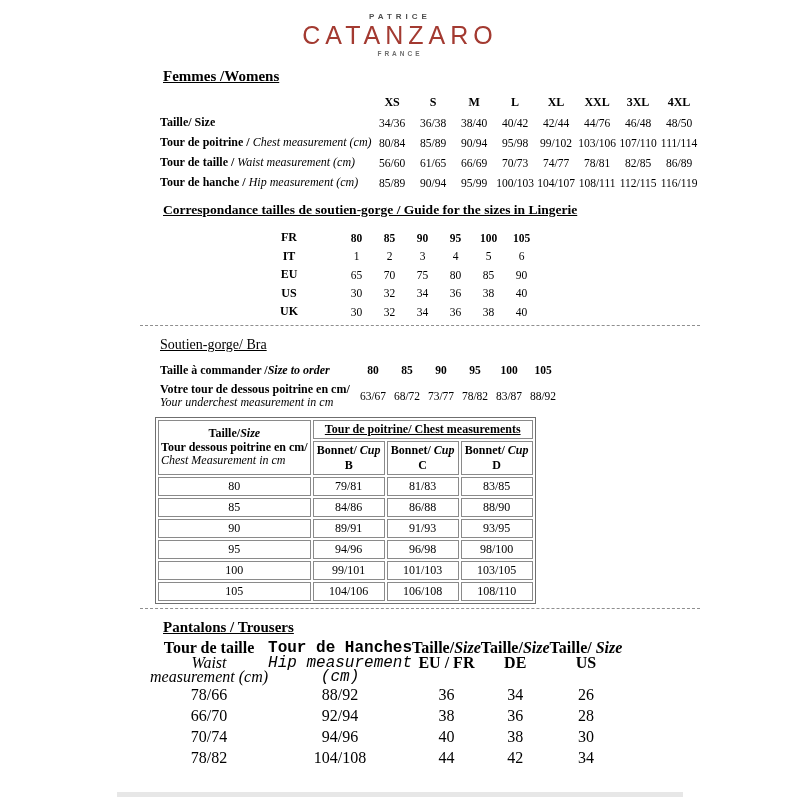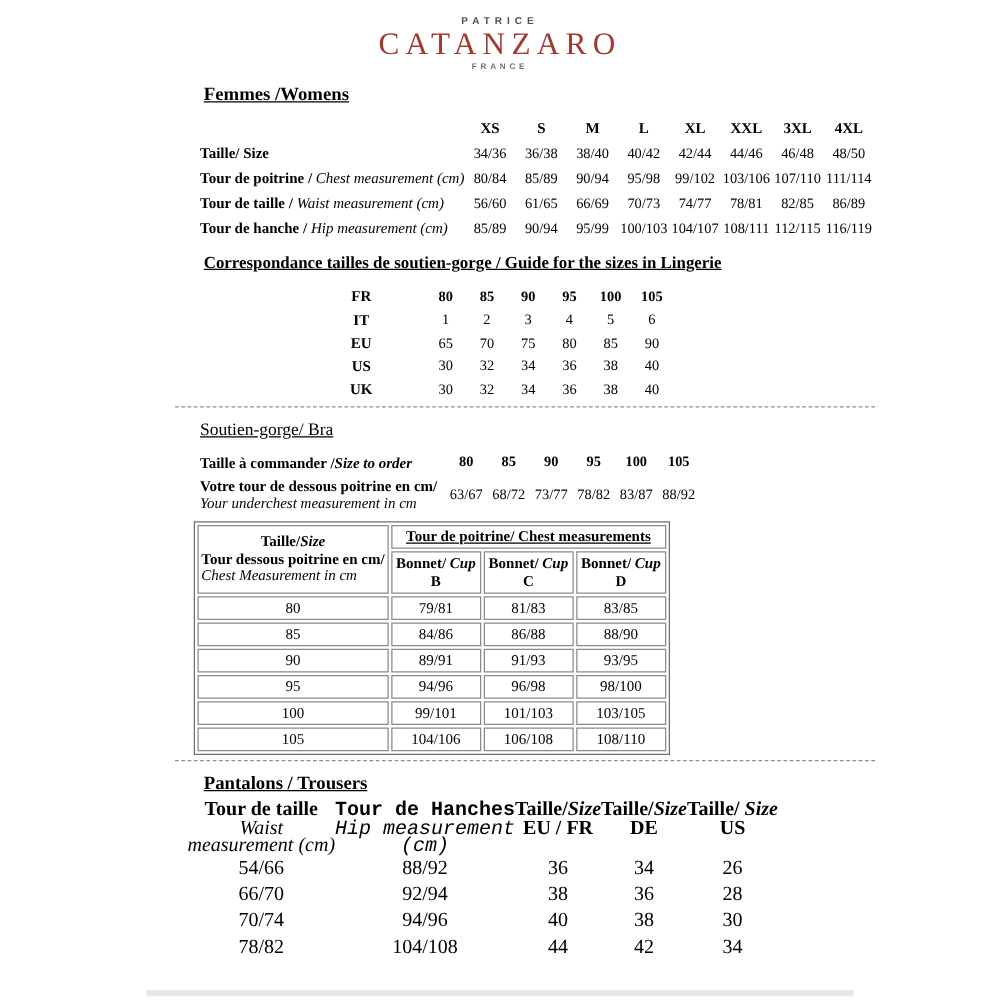--- a/index.html
+++ b/index.html
@@ -7,21 +7,21 @@
         font-family:"Liberation Serif","DejaVu Serif",serif;color:#000;}
   .b{font-weight:bold;}
   .i{font-style:italic;}
   .bi{font-weight:bold;font-style:italic;}
   .u{text-decoration:underline;}
 
   
   .logo{text-align:center;padding-top:13px;line-height:1;}
   .logo-top{font-family:"Liberation Sans","DejaVu Sans",sans-serif;font-size:8px;font-weight:bold;
             letter-spacing:4px;color:#4f4f4f;}
-  .logo-name{font-family:Liberation Serif, serif;font-size:25px;
+  .logo-name{font-family:Liberation Sans, sans-serif;font-size:25px;
              letter-spacing:5px;color:#a33a31;margin-top:2px;}
   .logo-country{font-family:"Liberation Sans","DejaVu Sans",sans-serif;font-size:6.5px;font-weight:bold;
                 letter-spacing:3px;color:#6e6e6e;margin-top:3px;}
 
   .h1{margin:10px 0 0 163px;font-size:15px;font-weight:bold;text-decoration:underline;}
   .h2{margin:9px 0 0 163px;font-size:13.5px;font-weight:bold;text-decoration:underline;}
   .h3{margin:11px 0 0 160px;font-size:14px;font-weight:normal;text-decoration:underline;}
 
   table{border-collapse:collapse;}
   td{padding:0;}
@@ -93,21 +93,21 @@
       </tr>
     </tbody>
     <tbody id="womens-body">
         <tr>
           <td class="lbl"><span class="b">Taille/ Size</span></td>
           <td>34/36</td>
           <td>36/38</td>
           <td>38/40</td>
           <td>40/42</td>
           <td>42/44</td>
-          <td>44/46</td>
+          <td>44/76</td>
           <td>46/48</td>
           <td>48/50</td>
         </tr>
         <tr>
           <td class="lbl"><span class="b">Tour de poitrine /</span><span class="i"> Chest measurement (cm)</span></td>
           <td>80/84</td>
           <td>85/89</td>
           <td>90/94</td>
           <td>95/98</td>
           <td>99/102</td>
@@ -284,21 +284,21 @@
       <tr>
         <td class="th c-w1"><span class="b">Tour de taille</span><br><span class="i">Waist</span><br><span class="i">measurement (cm)</span></td>
         <td class="th c-w2"><span class="b">Tour de Hanches</span><br><span class="i">Hip measurement</span><br><span class="i">(cm)</span></td>
         <td class="th c-w3"><span class="b">Taille/</span><span class="bi">Size</span><br><span class="b">EU / FR</span></td>
         <td class="th c-w4"><span class="b">Taille/</span><span class="bi">Size</span><br><span class="b">DE</span></td>
         <td class="th c-w5"><span class="b">Taille/ </span><span class="bi">Size</span><br><span class="b">US</span></td>
       </tr>
     </tbody>
     <tbody id="trousers-body">
         <tr>
-          <td>54/66</td>
+          <td>78/66</td>
           <td>88/92</td>
           <td>36</td>
           <td>34</td>
           <td>26</td>
         </tr>
         <tr>
           <td>66/70</td>
           <td>92/94</td>
           <td>38</td>
           <td>36</td>

